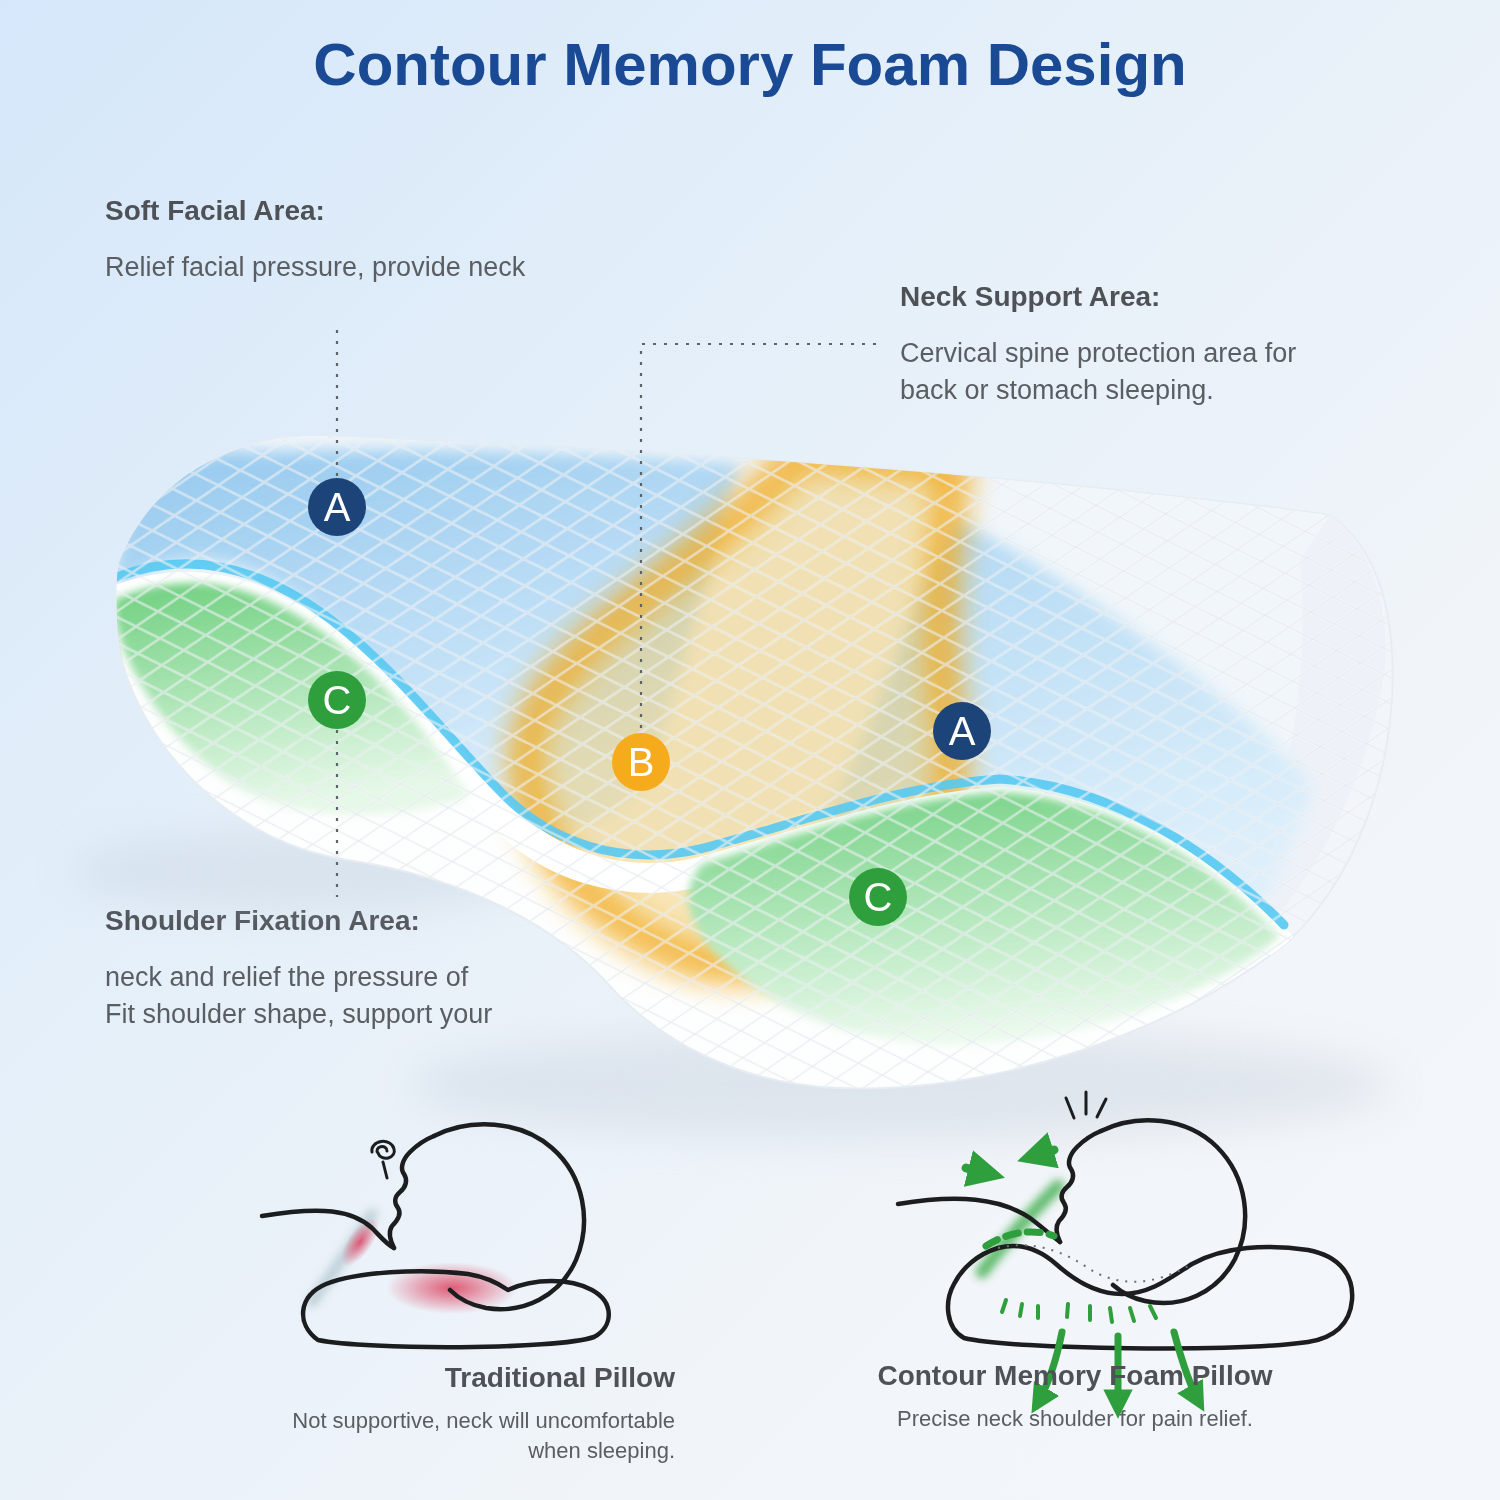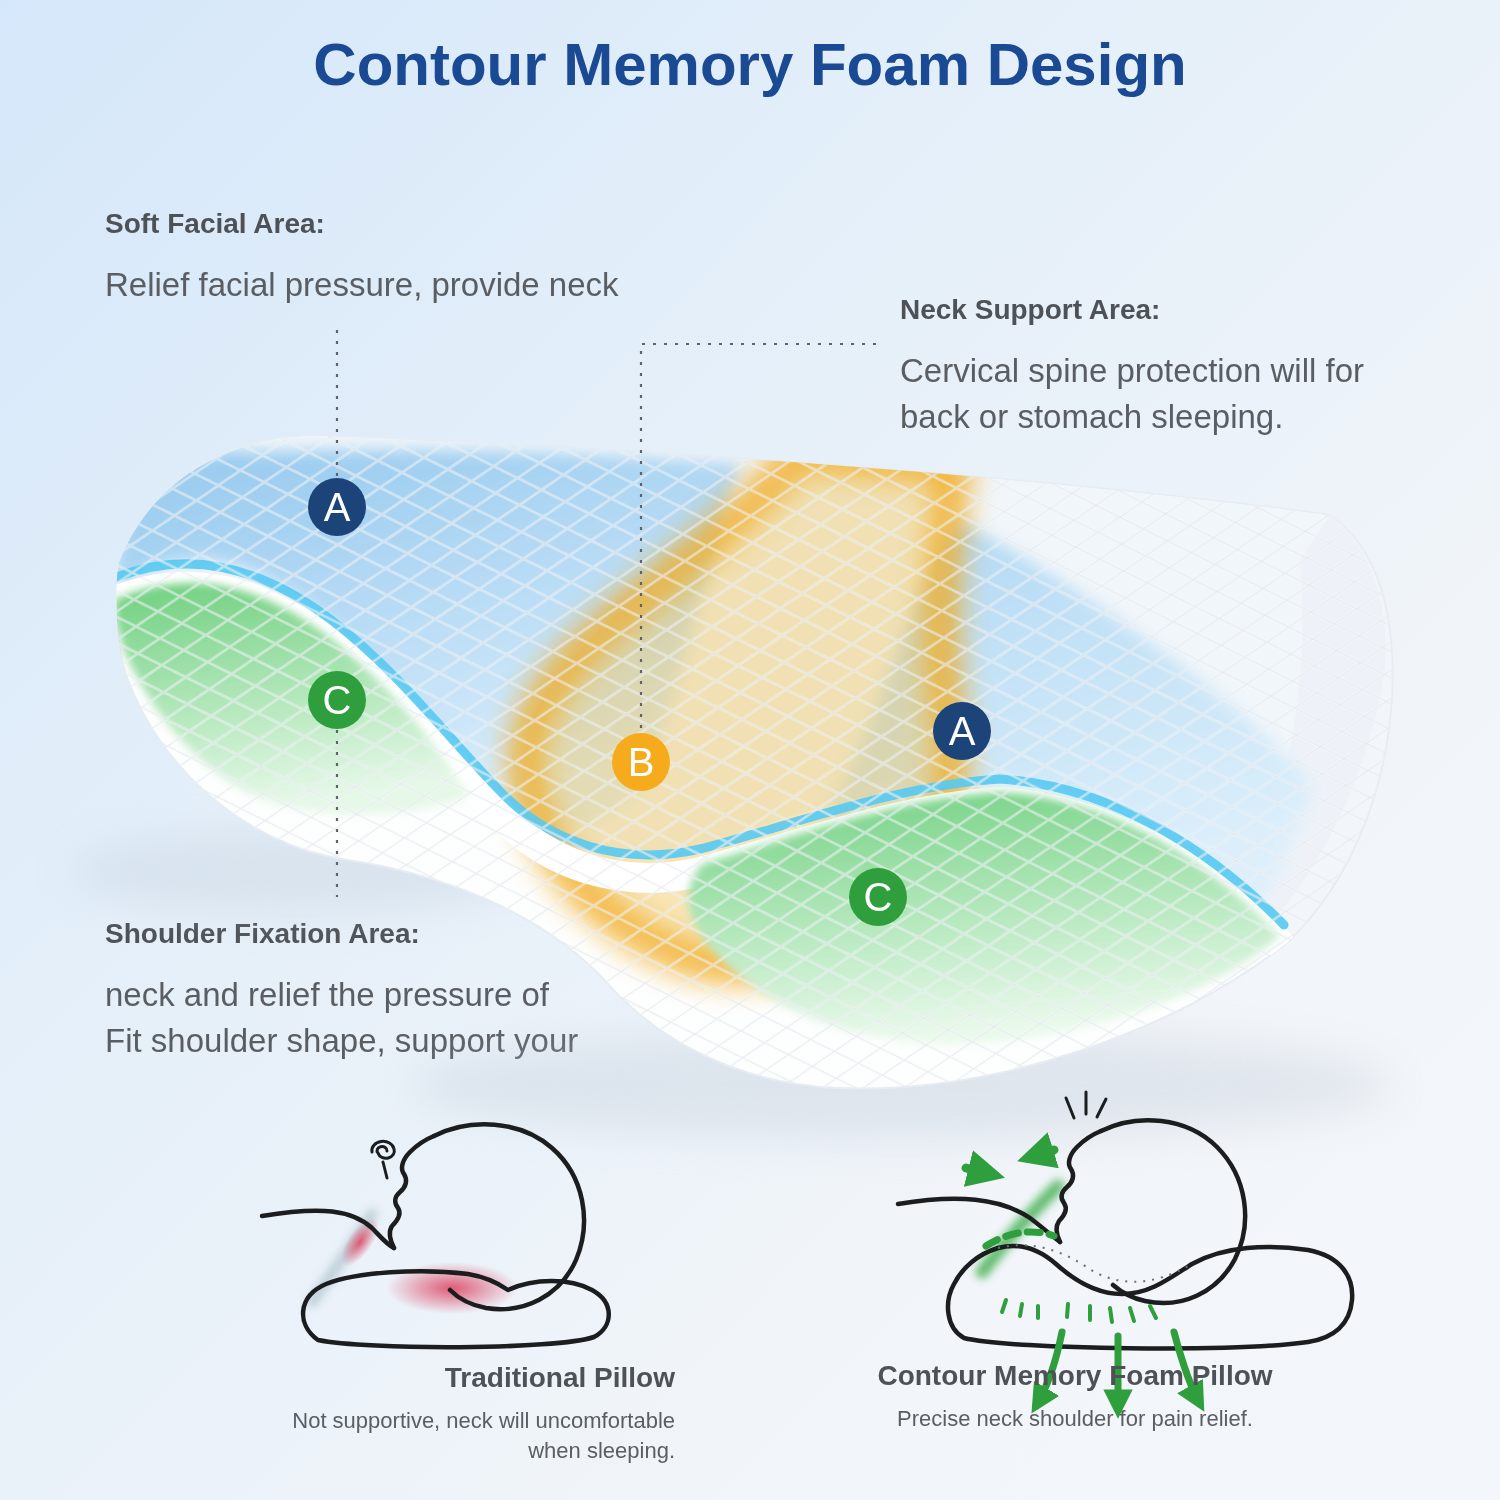--- a/index.html
+++ b/index.html
@@ -6,22 +6,22 @@
   .canvas{
     position:relative;width:1500px;height:1500px;overflow:hidden;
     background:linear-gradient(135deg,#d5e7fa 0%,#e6f0f9 40%,#f2f5f9 75%,#f3f6fa 100%);
     font-family:"Liberation Sans","DejaVu Sans",sans-serif;
   }
   .title{
     position:absolute;top:30px;left:0;width:100%;text-align:center;
     font-size:60px;font-weight:bold;color:#1b4a94;
   }
   .callout{position:absolute;}
-  .callout .hd{font-size:28px;font-weight:bold;color:#4e5257;margin:16px 0 22px 0;}
-  .callout .bd{font-size:33px;color:#5a5e62;line-height:1.38;}
+  .callout .hd{font-size:28px;font-weight:bold;color:#4e5257;margin:3px 0 22px 0;}
+  .callout .bd{font-size:27px;color:#5a5e62;line-height:1.38;}
   .soft{left:105px;top:192px;width:600px;}
   .neck{left:900px;top:278px;width:580px;}
   .shoulder{left:105px;top:902px;width:580px;}
   .scene{position:absolute;left:0;top:0;width:1500px;height:1500px;}
   .caption{position:absolute;text-align:center;}
   .caption .cap-h{font-size:28px;font-weight:bold;color:#4e5257;margin:0 0 12px 0;}
   .caption .cap-b{font-size:22px;color:#5a5e62;line-height:1.35;}
   .trad-cap{left:75px;top:1362px;width:600px;text-align:right;}
   .cont-cap{left:775px;top:1360px;width:600px;text-align:center;}
 </style>
@@ -32,21 +32,21 @@
 
   <div class="title">Contour Memory Foam Design</div>
 
   <div class="callout soft">
     <div class="hd">Soft Facial Area:</div>
     <div class="bd">Relief facial pressure, provide neck</div>
   </div>
 
   <div class="callout neck">
     <div class="hd">Neck Support Area:</div>
-    <div class="bd">Cervical spine protection will for</div>
+    <div class="bd">Cervical spine protection area for</div>
     <div class="bd">back or stomach sleeping.</div>
   </div>
 
   <div class="callout shoulder">
     <div class="hd">Shoulder Fixation Area:</div>
     <div class="bd">neck and relief the pressure of</div>
     <div class="bd">Fit shoulder shape, support your</div>
   </div>
 
   <svg class="scene" viewBox="0 0 1500 1500">

